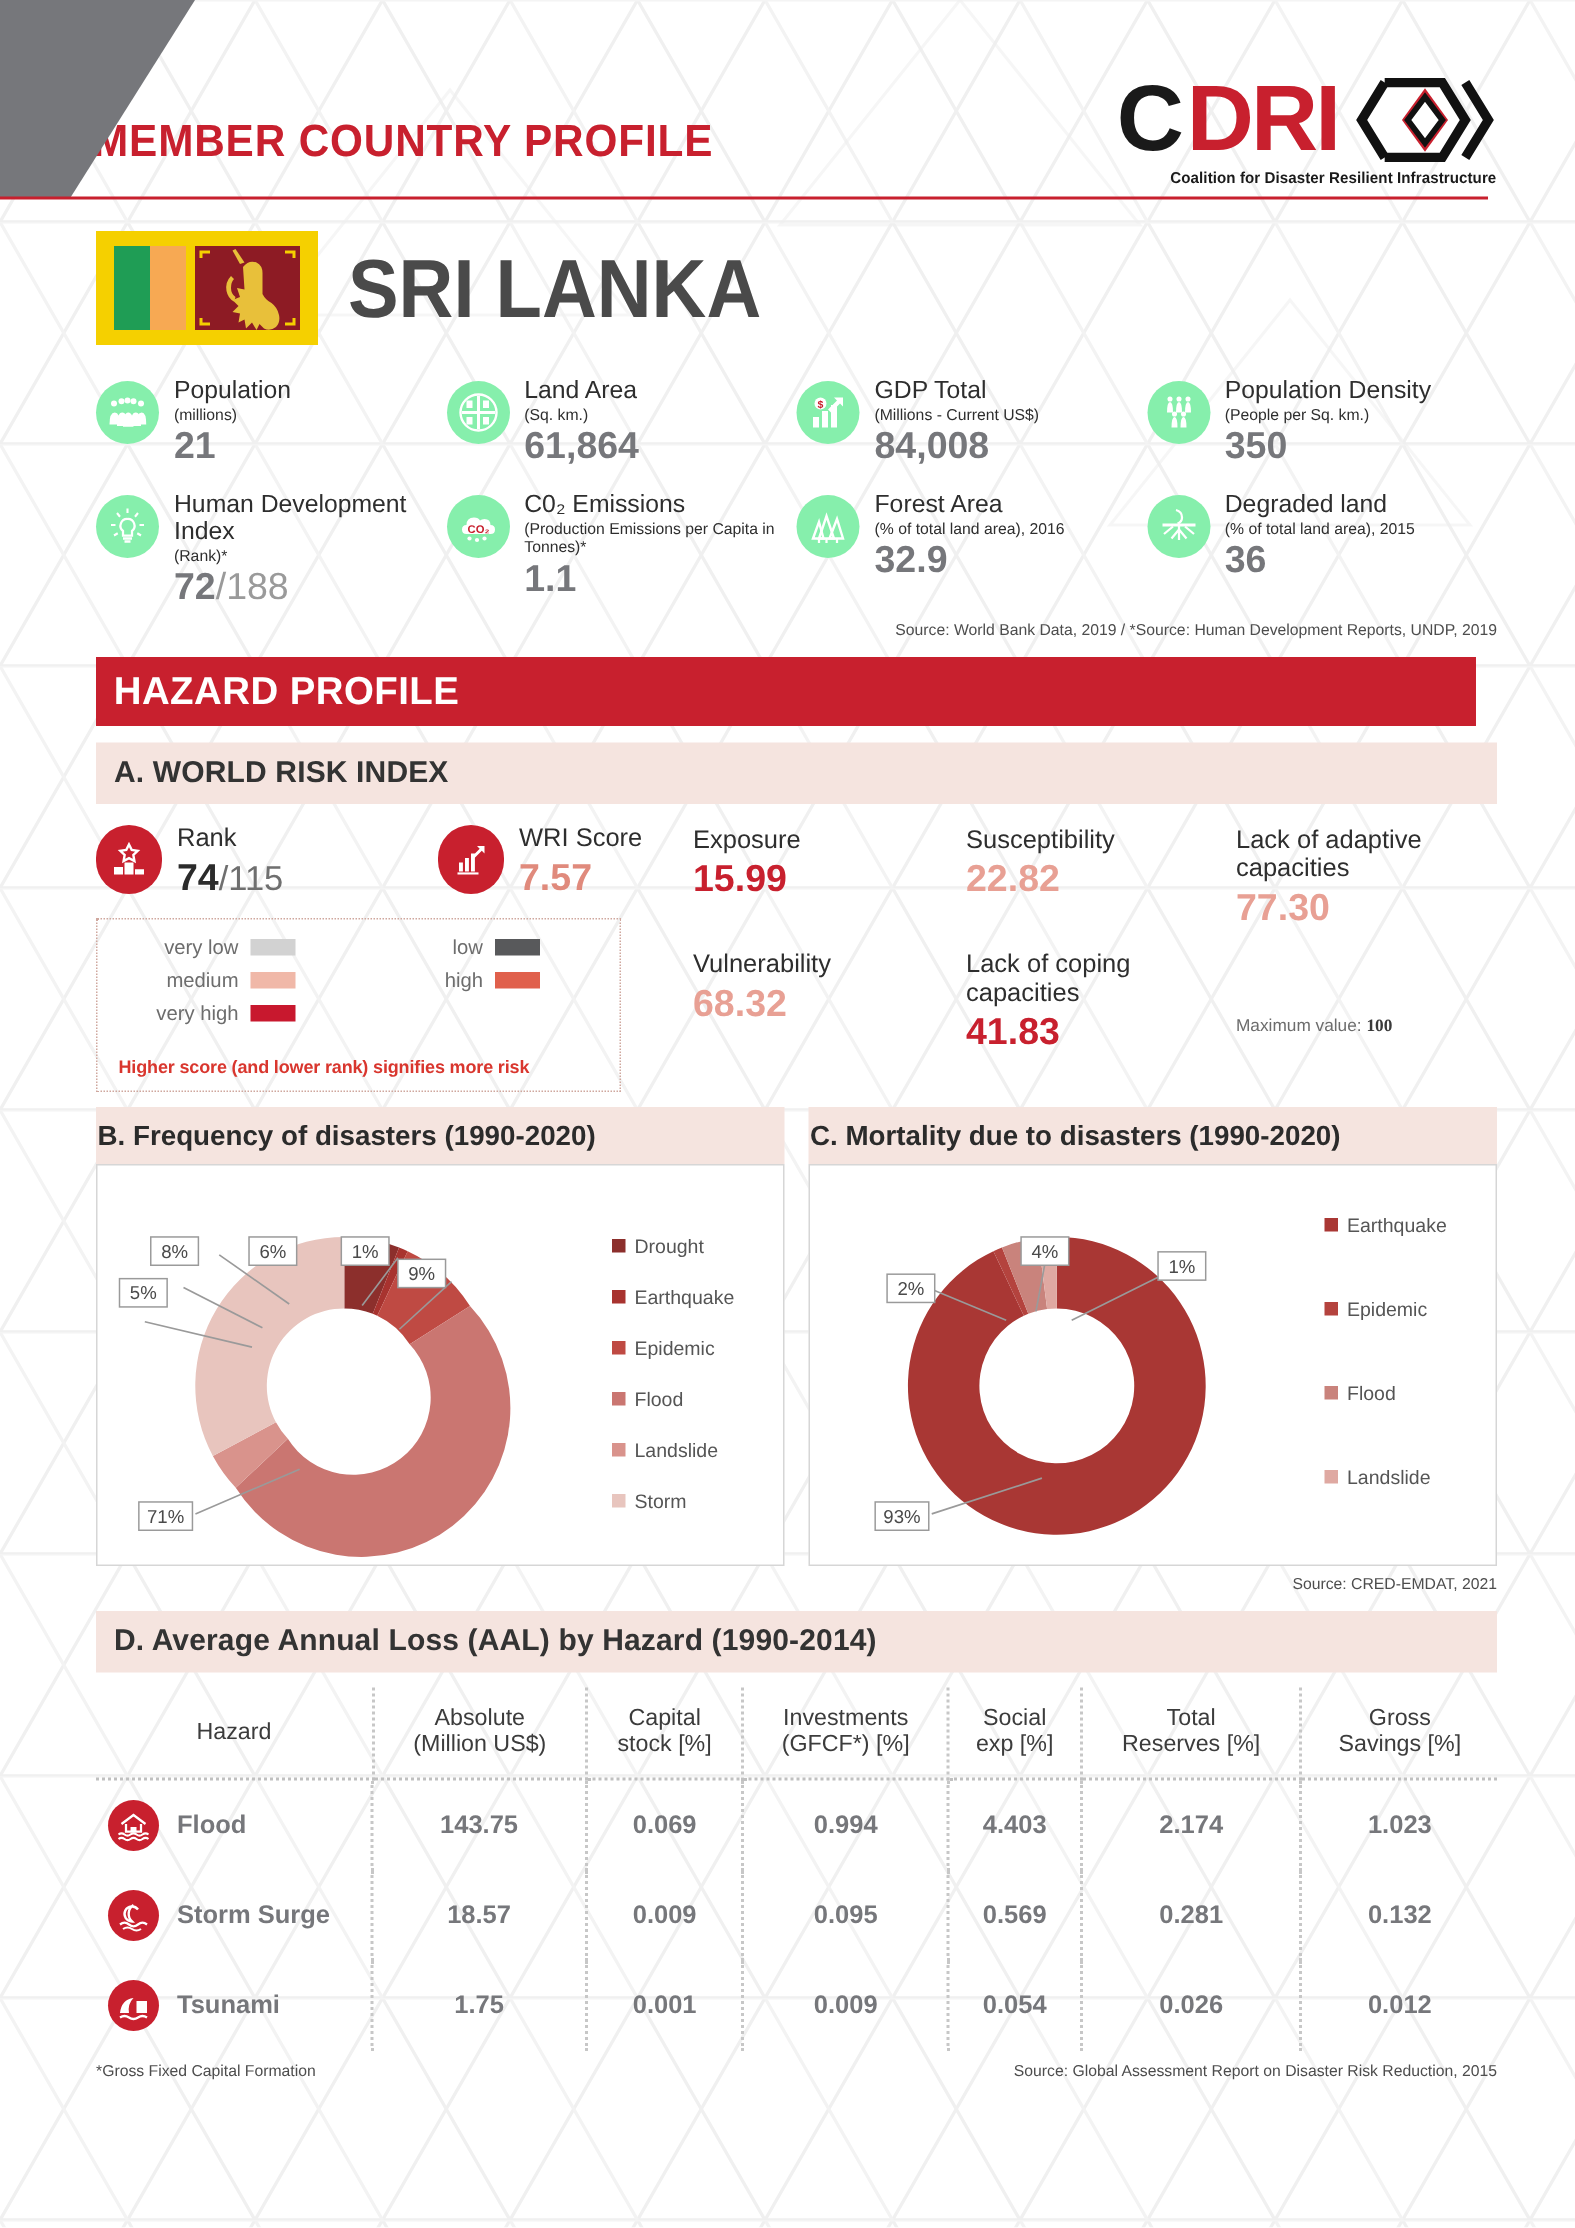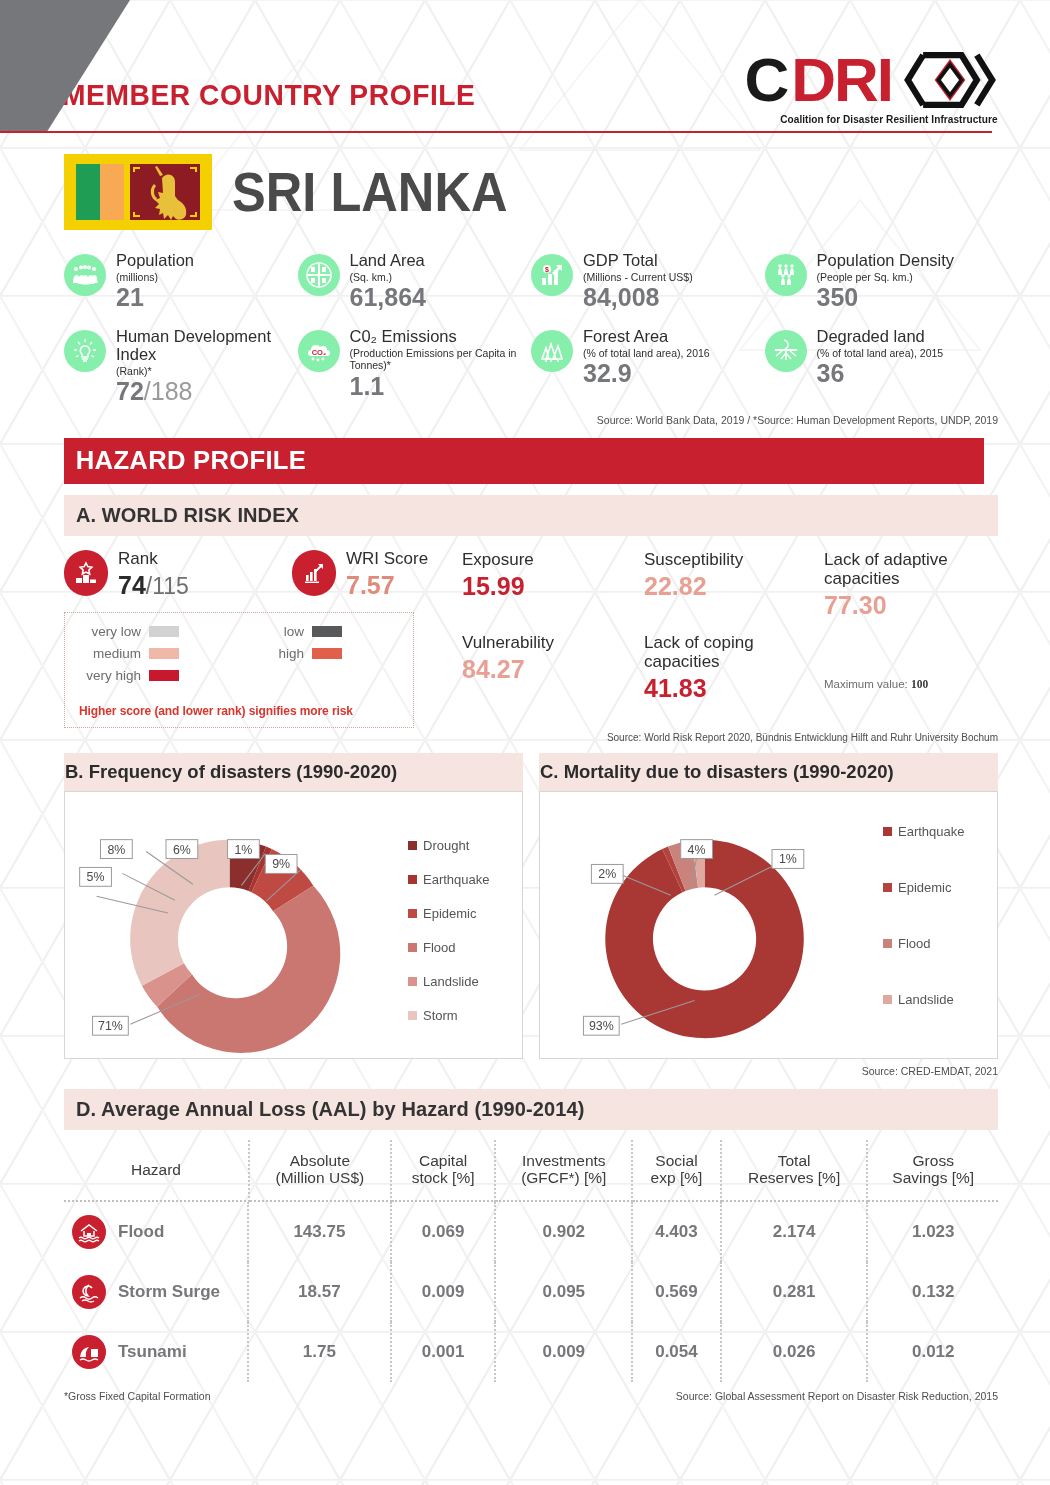--- a/index.html
+++ b/index.html
@@ -163,21 +163,21 @@
   .legend-box {
     margin: 12px 0 0 0;
     border: 1.6px dotted #cfa79e;
     padding: 11px 14px 9px 14px;
     width: 350px;
   }
   .legend-grid {
     display: grid; grid-template-columns: 1fr 1fr;
     row-gap: 7px; column-gap: 6px;
   }
-  .leg { display: flex; align-items: center; justify-content: flex-start; gap: 8px; }
+  .leg { display: flex; align-items: center; justify-content: flex-start; gap: 8px; margin-left: 18px; }
   .leg-l { font-size: 13.5px; color: #6d6d6d; min-width: 62px; text-align: right; }
   .leg-s { width: 30px; height: 11px; display: inline-block; }
   .legend-note {
     margin-top: 21px;
     font-size: 12px; font-weight: bold; color: #d9362e;
     letter-spacing: -0.1px;
   }
   .maxval { font-size: 11.5px; color: #6d6d6d; margin-top: 13px; }
   .maxval b { color: #3a3a3a; font-family: Liberation Serif, serif; }
   .src-wri {
@@ -544,21 +544,21 @@
       </div>
     </div>
 
     <div>
       <div class="metric">
         <div class="metric-lbl">Exposure</div>
         <div class="metric-val v-dark">15.99</div>
       </div>
       <div class="metric wri-row2" style="margin-top:32px">
         <div class="metric-lbl">Vulnerability</div>
-        <div class="metric-val v-light">84.27</div>
+        <div class="metric-val v-light">68.32</div>
       </div>
     </div>
 
     <div>
       <div class="metric">
         <div class="metric-lbl">Susceptibility</div>
         <div class="metric-val v-light">22.82</div>
       </div>
       <div class="metric" style="margin-top:32px">
         <div class="metric-lbl">Lack of coping capacities</div>
@@ -570,21 +570,20 @@
       <div class="metric">
         <div class="metric-lbl">Lack of adaptive capacities</div>
         <div class="metric-val v-light">77.30</div>
       </div>
       <div class="maxval" style="margin-top:58px">
         <span>Maximum value: </span><b>100</b>
       </div>
     </div>
   </div>
 
-  <div class="src-wri">Source: World Risk Report 2020, Bündnis Entwicklung Hilft and Ruhr University Bochum</div>
 
   <div class="charts">
 
     <div>
       <div class="chart-head">B.  Frequency of disasters (1990-2020)</div>
       <div class="chart-box">
         <div class="chart-svg-wrap">
           <svg class="chart-svg" viewBox="0 0 330 268">
 
             <g transform="translate(160,148)">
@@ -757,21 +756,21 @@
                 <path d="M7 11 v5 h10 v-5"></path>
                 <path d="M10 16 v-3 h4 v3" fill="#fff" stroke="none"></path>
                 <path d="M2 18 q2 -1.6 4 0 q2 1.6 4 0 q2 -1.6 4 0 q2 1.6 4 0 q2 -1.6 4 0" stroke-width="1.4"></path>
                 <path d="M2 21 q2 -1.6 4 0 q2 1.6 4 0 q2 -1.6 4 0 q2 1.6 4 0 q2 -1.6 4 0" stroke-width="1.4"></path>
               </svg>
             </span>
             <span class="hz-name">Flood</span>
           </td>
           <td>143.75</td>
           <td>0.069</td>
-          <td>0.902</td>
+          <td>0.994</td>
           <td>4.403</td>
           <td>2.174</td>
           <td>1.023</td>
         </tr>
         <tr class="row">
           <td class="hz">
             <span class="hz-ico">
               <svg viewBox="0 0 24 24" fill="none" stroke="#fff" stroke-width="1.6">
                 <path d="M15 8 a5 5 0 1 0 -4 8 a7 7 0 0 1 1 -11"></path>
                 <path d="M3 18 q3 -2.4 6 0 q3 2.4 6 0 q3 -2.4 6 0" stroke-width="1.5"></path>

